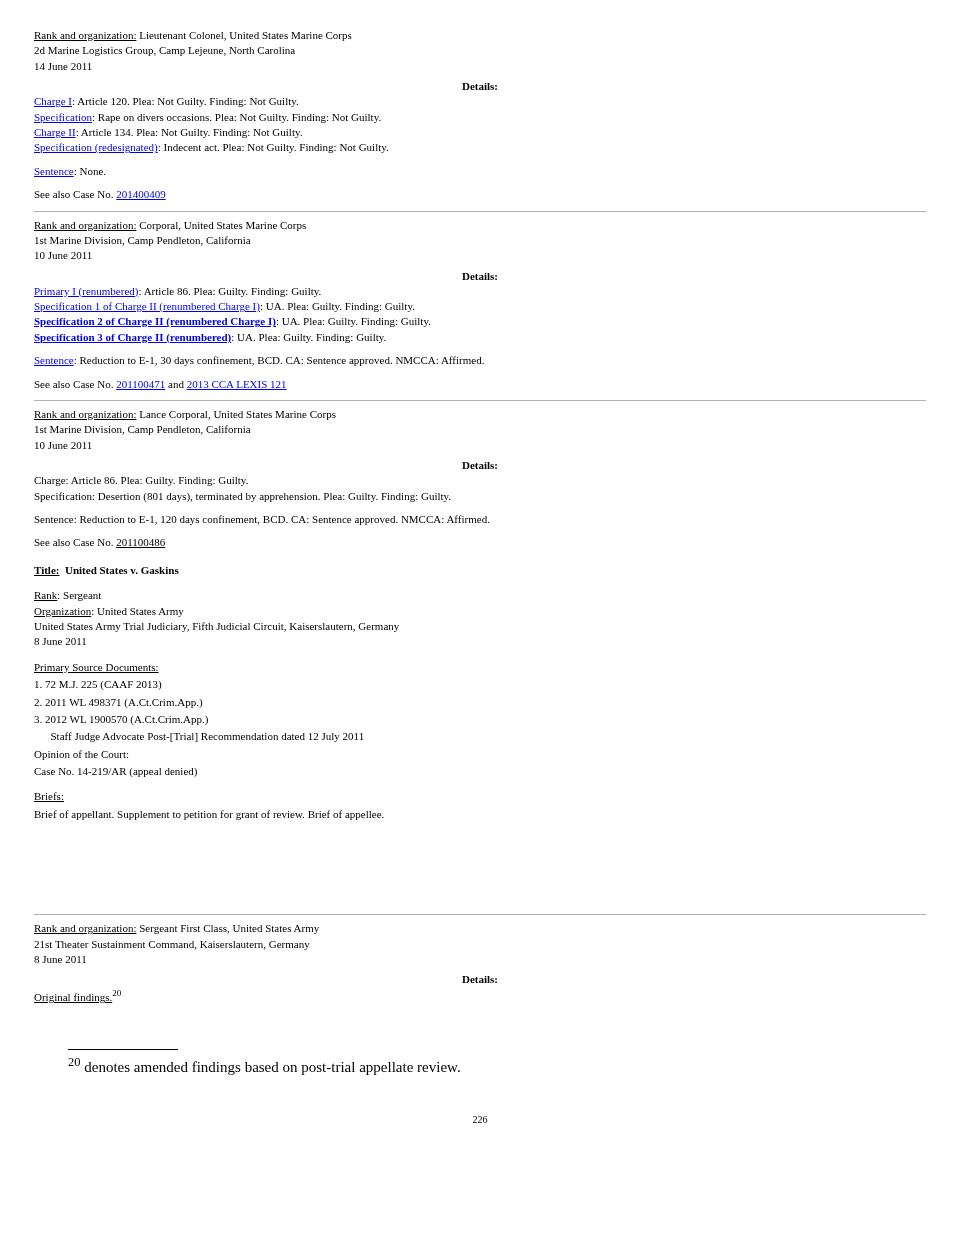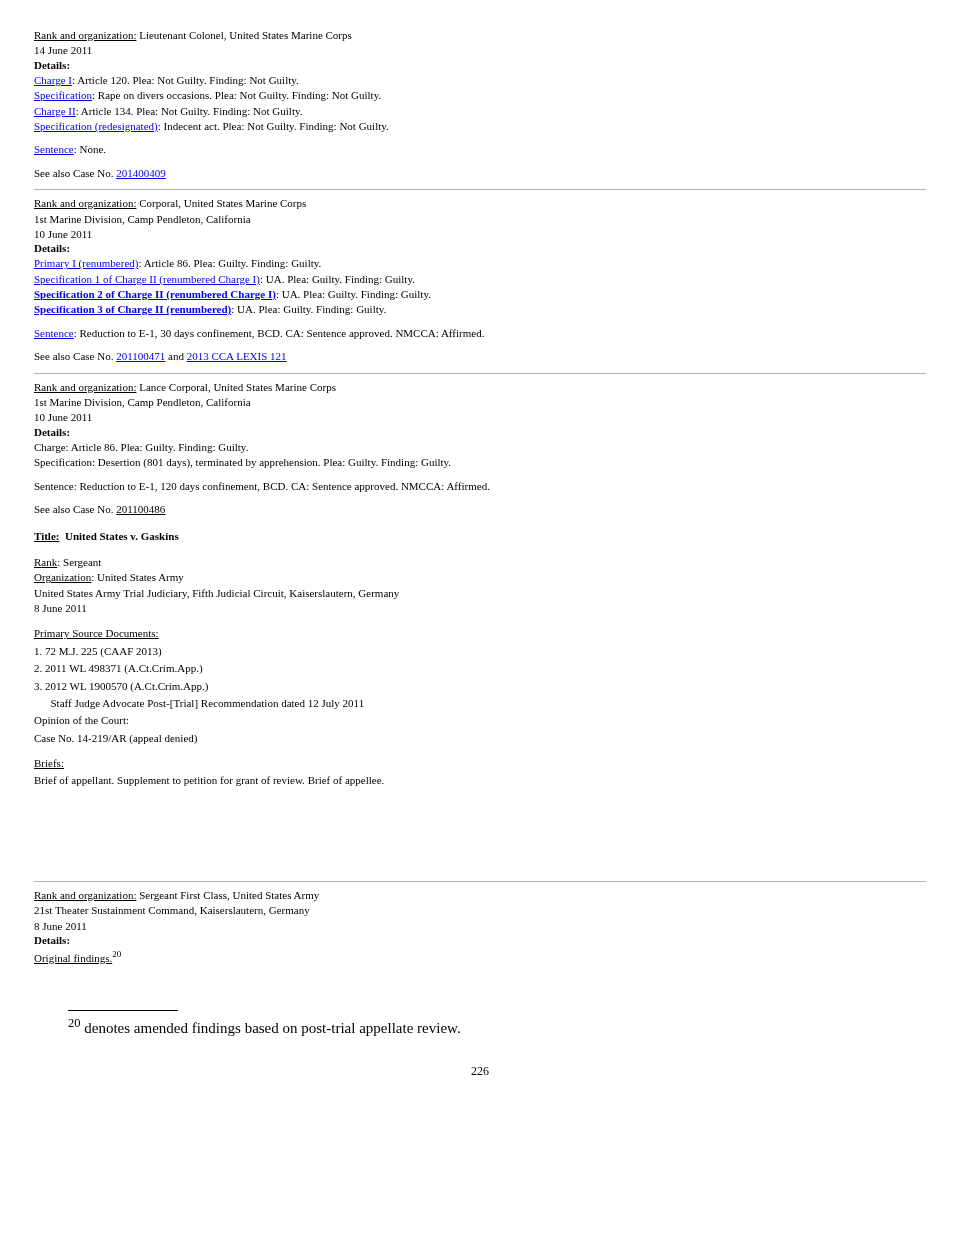--- a/index.html
+++ b/index.html
@@ -12,21 +12,23 @@
     width: 954px;
   }
   .page {
     padding: 28px 28px 10px 34px;
   }
   .section {
     margin-bottom: 4px;
   }
   .section-title {
     font-weight: bold;
+    margin-top: 6px;
     margin-bottom: 2px;
+    text-align: center;
   }
   .line {
     line-height: 1.4;
     margin: 0;
   }
   a.link {
     color: #0000ee;
     text-decoration: underline;
   }
   .entry-strong a {
@@ -64,34 +66,35 @@
     width: 110px;
     margin: 0 0 4px 34px;
   }
   .fn-row {
     padding-left: 34px;
     text-indent: 0;
   }
   .small { font-size: 9px; }
   .page-number {
     text-align: center;
-    font-size: 12px;
-    margin-top: 25px;
+    font-size: 10px;
+    margin-top: 36px;
   }
 </style>
 </head>
 <body>
 
 <div class="page">
 
   <div class="section">
     <p class="line">
       <span class="label" style="text-decoration: underline;">Rank and organization:</span>
       <span>Lieutenant Colonel, United States Marine Corps</span>
     </p>
+    <p class="line">2d Marine Logistics Group, Camp Lejeune, North Carolina</p>
     <p class="line">14 June 2011</p>
     <div class="section-title">Details:</div>
     <p class="line"><a class="link" href="#">Charge I</a><span>:   Article 120.  Plea:  Not Guilty.  Finding:  Not Guilty.</span></p>
     <p class="line"><a class="link" href="#">Specification</a><span>:  Rape on divers occasions.  Plea:  Not Guilty.  Finding:  Not Guilty.</span></p>
     <p class="line"><a class="link" href="#">Charge II</a><span>:  Article 134.  Plea:  Not Guilty.  Finding:  Not Guilty.</span></p>
     <p class="line"><a class="link" href="#">Specification (redesignated)</a><span>:  Indecent act.  Plea:  Not Guilty.  Finding:  Not Guilty.</span></p>
     <p class="line" style="margin-top:8px"><a class="link" href="#">Sentence</a><span>:  None.</span></p>
     <p class="line" style="margin-top:8px">
       <span>See also Case No.</span>
       <a class="link" href="#">201400409</a>

